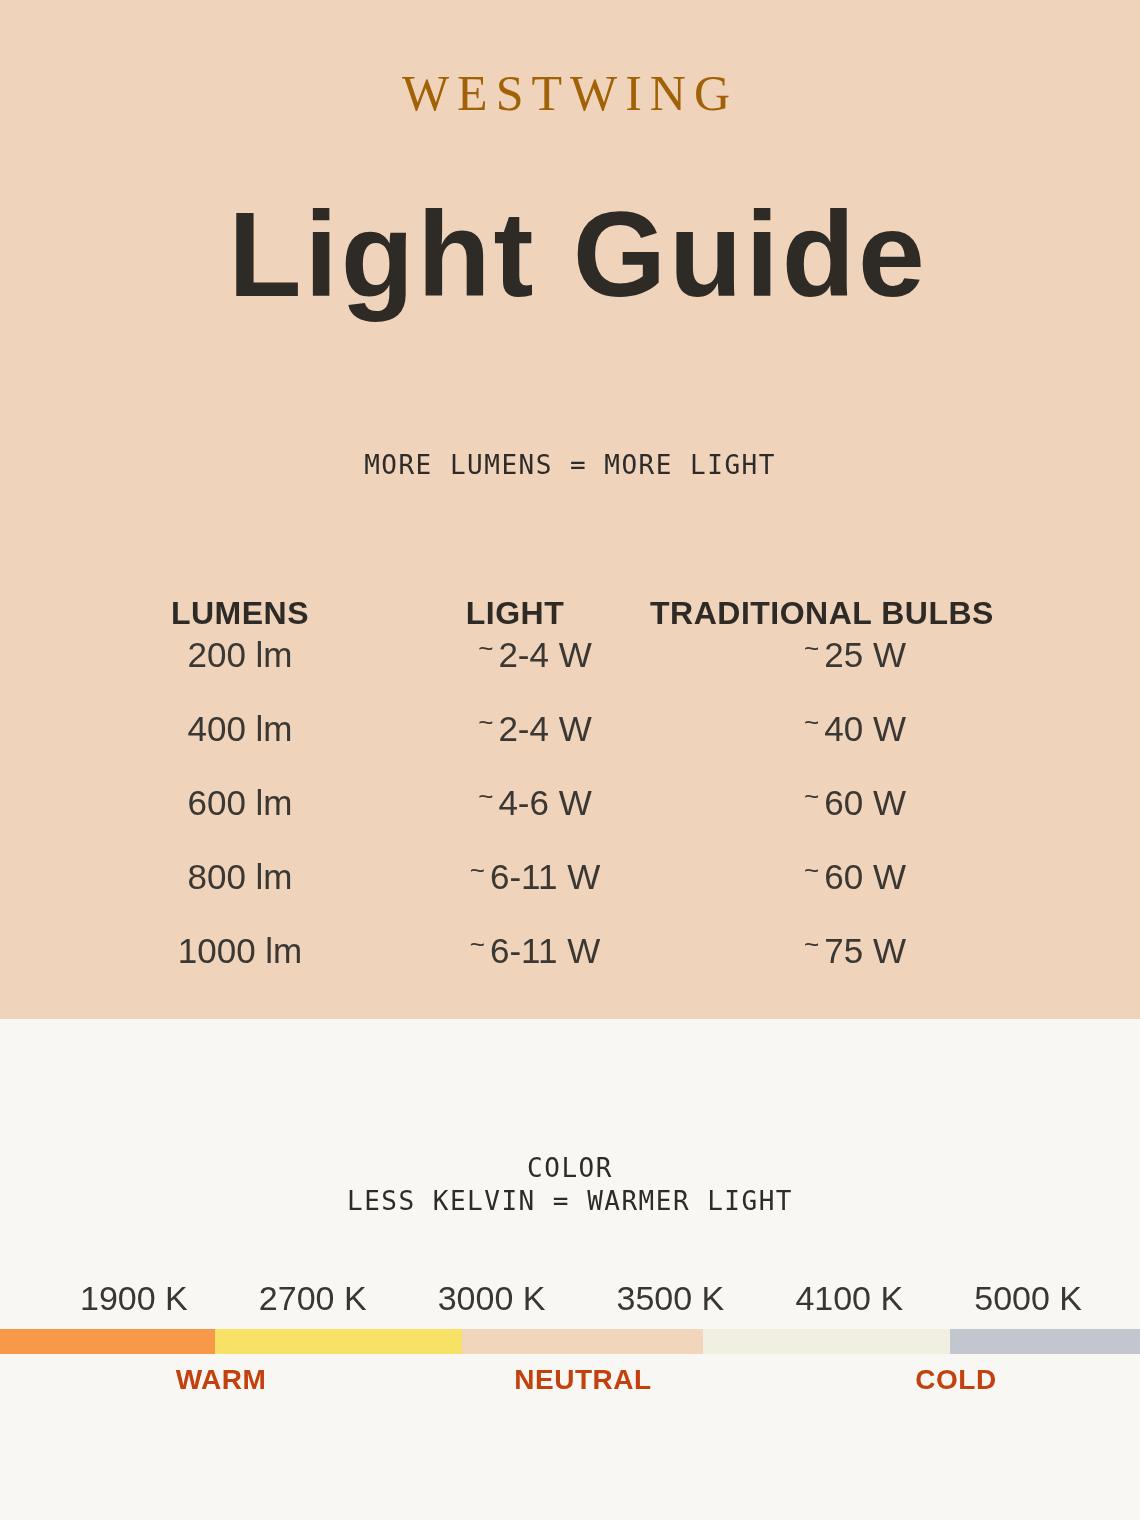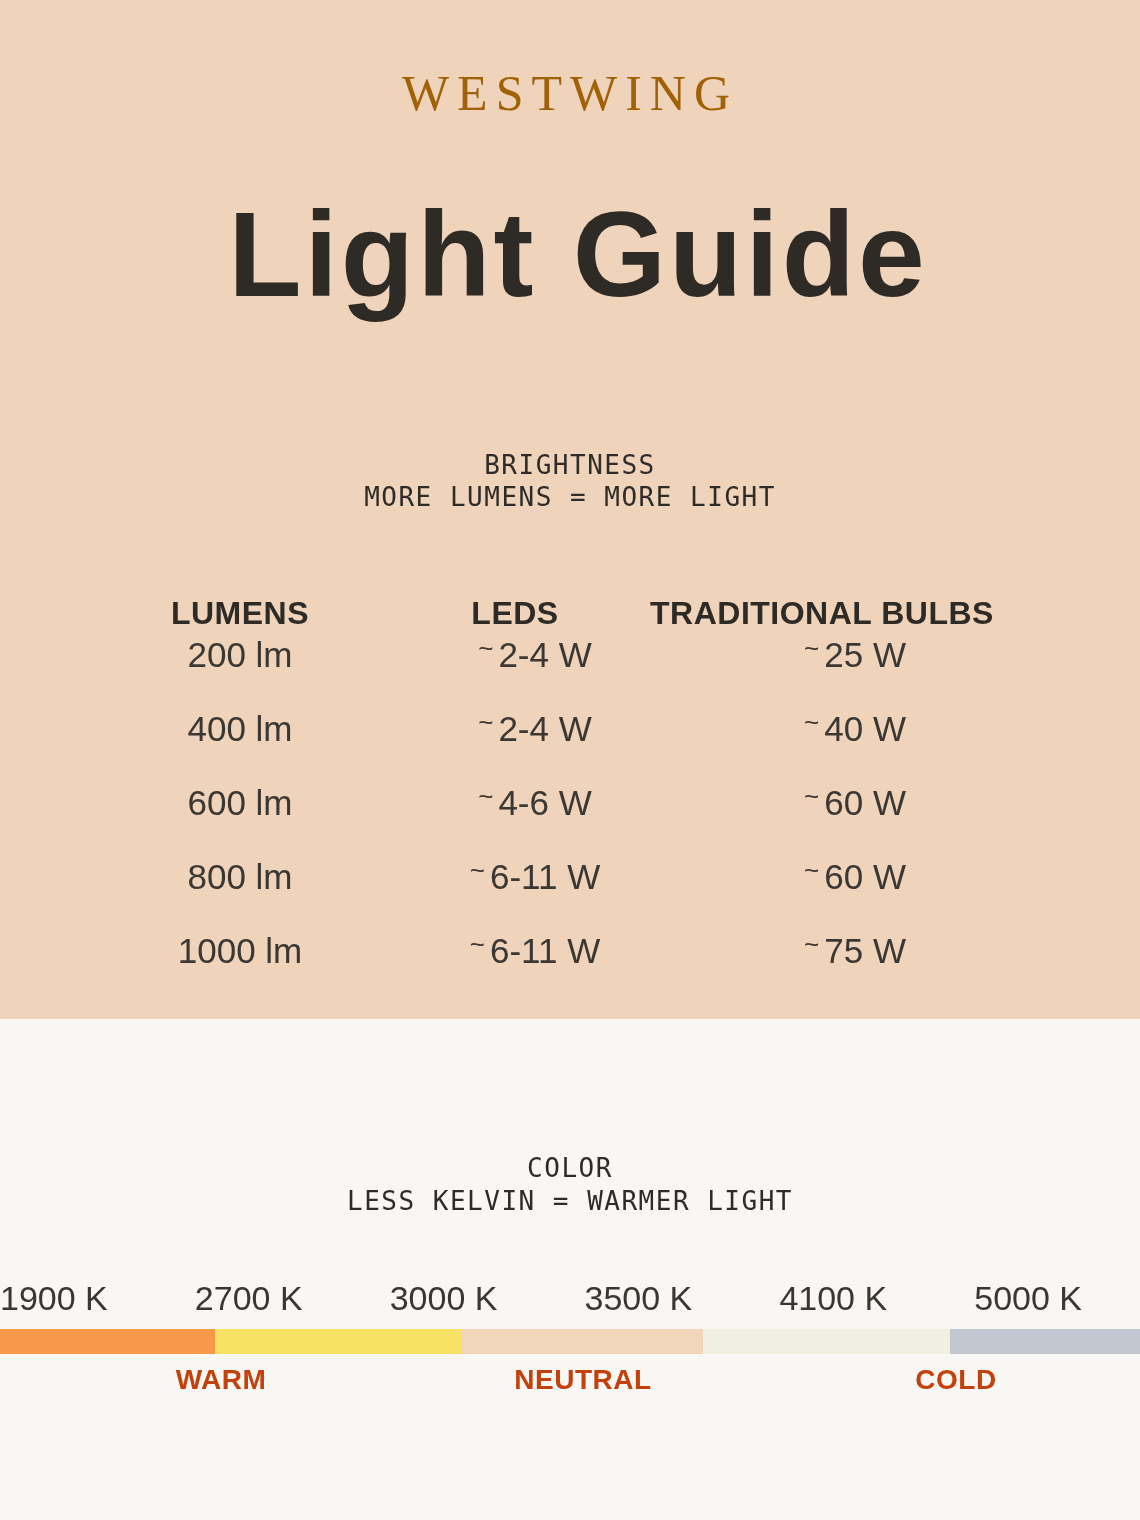--- a/index.html
+++ b/index.html
@@ -61,21 +61,21 @@
   .approx {
     display: inline-block;
     font-size: 26px;
     transform: translateY(-10px);
     margin-right: 5px;
     color: #3b3733;
   }
   .kelvin-row {
     position: absolute; top: 1279px; left: 0; width: 1140px;
     box-sizing: border-box;
-    padding-right: 58px;
+    padding-left: 80px; padding-right: 58px;
     display: flex; justify-content: space-between;
     font-size: 34px; color: #3a3733;
   }
   .kelvin-row .kelvin-label { white-space: nowrap; }
   .scale-bar {
     position: absolute; top: 1329px; left: 0; width: 1140px; height: 25px;
     display: flex;
   }
   .seg { height: 25px; }
   .seg-0 { width: 215px; }
@@ -99,27 +99,26 @@
 <div class="page" style="background-color: rgb(248, 247, 243);">
 
   <div class="section-top" style="background-color: rgb(239, 211, 186);"></div>
   <div class="section-bottom" style="background-color: rgb(248, 247, 243);"></div>
 
   <div class="brand">WESTWING</div>
 
   <h1 class="title">Light Guide</h1>
 
   <div class="mono-block mono-brightness">
-    <div>BRIGHTNESS</div>
     <div>MORE LUMENS = MORE LIGHT</div>
   </div>
 
   <div class="tgrid thead">
     <div class="cell">LUMENS</div>
-    <div class="cell">LEDS</div>
+    <div class="cell">LIGHT</div>
     <div class="cell">TRADITIONAL BULBS</div>
   </div>
 
   <div class="tgrid tbody">
 
     <div class="cell">200 lm</div>
     <div class="cell"><span class="approx">~</span><span>2-4 W</span></div>
     <div class="cell"><span class="approx">~</span><span>25 W</span></div>
 
     <div class="cell">400 lm</div>

